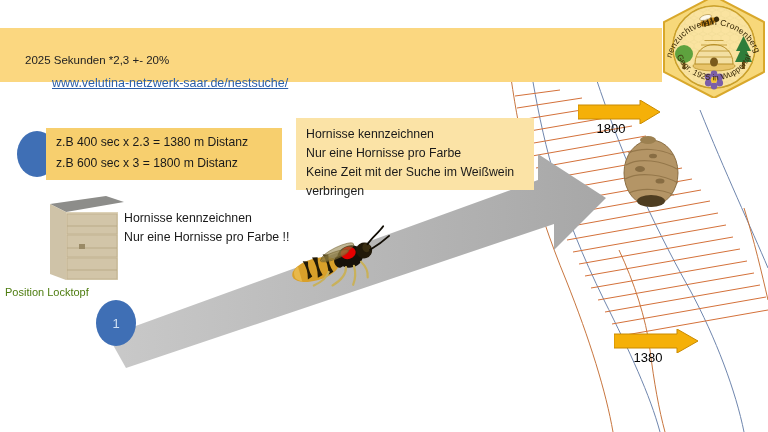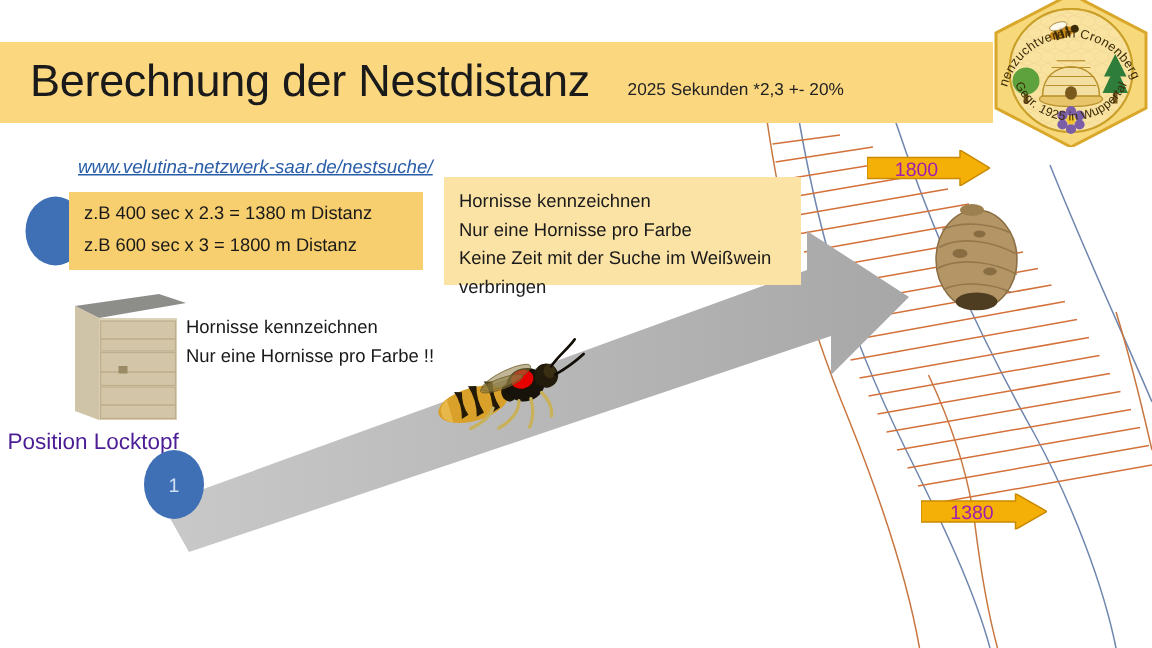--- a/index.html
+++ b/index.html
@@ -26,22 +26,22 @@
   }
   .title-sub{
     font-size:11.5px;color:#222;margin-left:25px;margin-top:9px;white-space:nowrap;
   }
 
   
   .logo{position:absolute;left:658px;top:-6px;width:112px;height:104px;}
 
   
   .url{
-    position:absolute;left:52px;top:104px;
-    font-size:12.5px;color:#2b5ea8;text-decoration:underline;white-space:nowrap;font-style:italic;
+    position:absolute;left:52px;top:76px;
+    font-size:12.5px;color:#2b5ea8;text-decoration:underline;white-space:nowrap;
   }
 
   
   .blue-ellipse{
     position:absolute;left:17px;top:131px;width:40px;height:46px;
     background:#3f6fb5;border-radius:50%;
   }
 
   
   .ybox{
@@ -52,37 +52,37 @@
     font-size:12.2px;line-height:1.75;padding:4px 10px;}
   .ybox.mark1{left:296px;top:118px;width:238px;height:72px;}
   .ybox.season{left:406px;top:261px;width:205px;height:98px;}
 
   .plainbox{
     position:absolute;left:124px;top:209px;width:186px;
     font-size:12.3px;line-height:1.55;color:#1a1a1a;background:transparent;
   }
 
   .poslabel{
-    position:absolute;left:5px;top:286px;font-size:15px;color:#4c1d95;white-space:nowrap;
+    position:absolute;left:5px;top:286px;font-size:11px;color:#4d7c0f;white-space:nowrap;
   }
 
   
   .marker1{
     position:absolute;left:96px;top:300px;width:40px;height:46px;
     background:#3f6fb5;border-radius:50%;
     display:flex;align-items:center;justify-content:center;
     color:#cfe0f4;font-size:13px;
   }
 
   
   .callout{position:absolute;height:24px;}
   .callout .cotext{
-    position:absolute;left:0;top:0;width:100%;height:100%;
+    position:absolute;left:0;top:16px;width:100%;height:100%;
     display:flex;align-items:center;justify-content:center;
-    font-size:13px;color:#a21caf;padding-right:16px;box-sizing:border-box;
+    font-size:13px;color:#000000;padding-right:16px;box-sizing:border-box;
   }
   .callout.c1800{left:578px;top:100px;width:82px;}
   .callout.c1380{left:614px;top:329px;width:84px;}
 
   
   .greyarrow{position:absolute;left:86px;top:150px;width:560px;height:220px;}
 
   
   .hive{position:absolute;left:46px;top:190px;width:78px;height:92px;}
 
@@ -140,21 +140,20 @@
     <defs>
       <linearGradient id="gr" x1="0" y1="0" x2="1" y2="0">
         <stop offset="0" stop-color="#c9c9c9"></stop>
         <stop offset="1" stop-color="#a7a7a7"></stop>
       </linearGradient>
     </defs>
     <polygon points="22,186 452,30 452,4 520,48 468,100 468,74 40,218" fill="url(#gr)"></polygon>
   </svg>
 
   <div class="title-banner">
-    <span class="title-text">Berechnung der Nestdistanz</span>
     <span class="title-sub">2025 Sekunden *2,3 +- 20%</span>
   </div>
 
   <svg class="logo" viewBox="0 0 112 104">
     <defs>
       <path id="arcTop" d="M14 62 A44 44 0 0 1 98 62" fill="none"></path>
       <path id="arcBot" d="M17 58 A41 41 0 0 0 95 58" fill="none"></path>
       <pattern id="combp" width="9" height="8" patternUnits="userSpaceOnUse">
         <polygon points="4.5,0 9,2 9,6 4.5,8 0,6 0,2" fill="none" stroke="#e8c86a" stroke-width="0.7"></polygon>
       </pattern>

